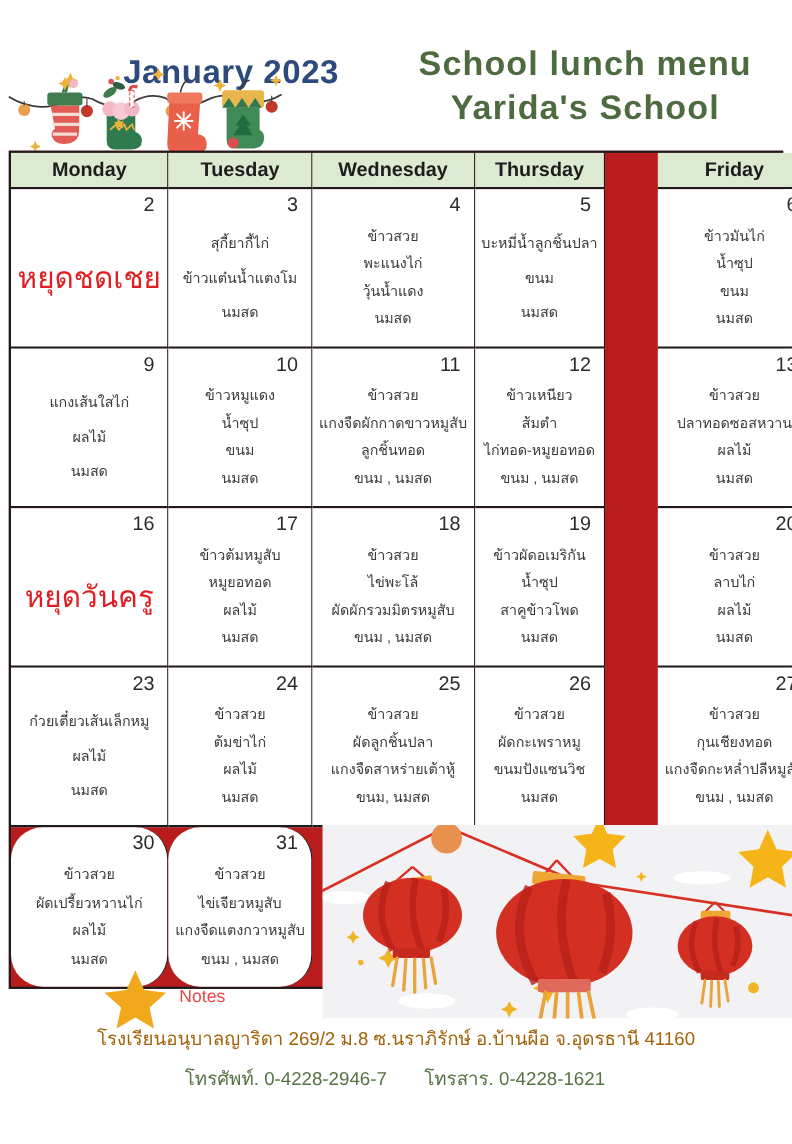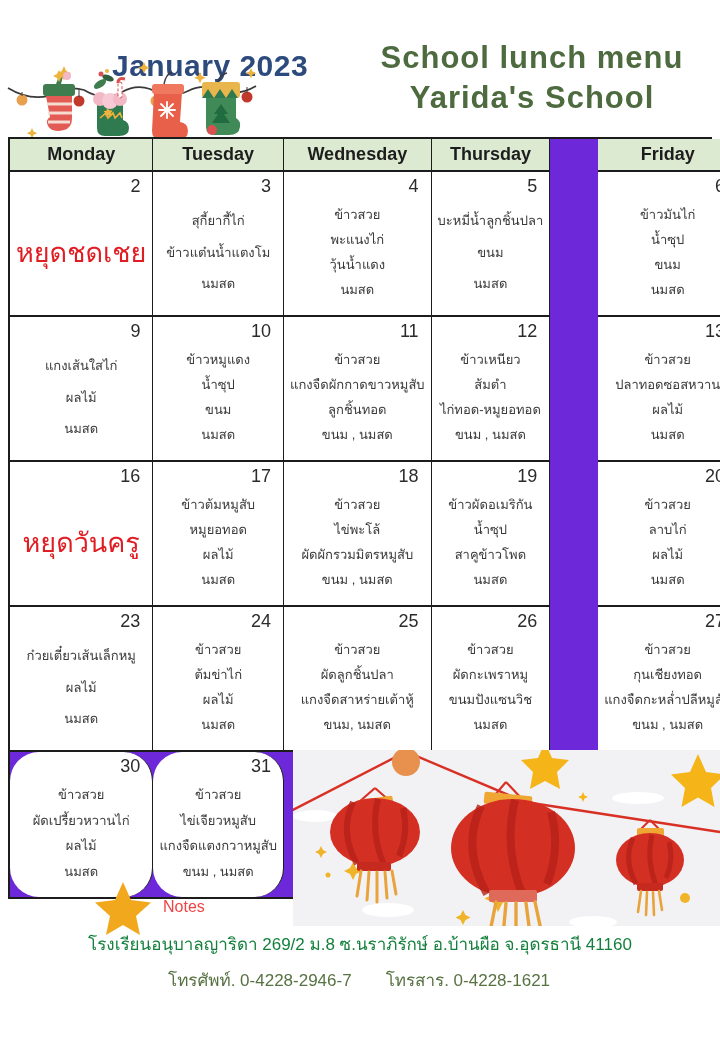--- a/index.html
+++ b/index.html
@@ -16,21 +16,21 @@
   }
   .stockings { position:absolute; left:4px; top:56px; width:256px; height:86px; }
   .school-title {
     position:absolute; left:352px; top:38px; width:360px;
     text-align:center; color:#4d6b3f; font-weight:bold;
     font-size:31px; line-height:40px; letter-spacing:1px;
   }
   
   .calendar {
     position:absolute; left:8px; top:137px; width:704px;
-    border:2px solid #1c1c1c; background:#6d28d9;
+    border:2px solid #1c1c1c; background:#b91c1c;
     display:grid; grid-template-columns:repeat(5,1fr);
   }
   .day-header {
     height:33px; background:#dcead2;
     border-right:1.5px solid #1c1c1c; border-bottom:2px solid #1c1c1c;
     display:flex; align-items:center; justify-content:center;
     font-weight:bold; font-size:18px; color:#1d1d1d;
   }
   .cell {
     position:relative; height:145px; background:#fff;
@@ -60,21 +60,21 @@
   
   .lantern-panel {
     position:absolute; left:293px; top:750px; width:427px; height:176px;
     z-index:5; overflow:hidden;
   }
   
   .notes-star { position:absolute; left:90px; top:880px; width:66px; height:56px; z-index:6; }
   .notes-label { position:absolute; left:163px; top:898px; font-size:16px; color:#ef4444; }
   .address-line {
     position:absolute; left:0; top:930px; width:720px; text-align:center;
-    font-size:17px; color:#15803d;
+    font-size:17px; color:#a16207;
   }
   .phone-line {
     position:absolute; left:168px; top:966px; font-size:17px; color:#587243;
   }
   .phone-line span { margin-right:34px; }
   .phone-line span:last-child { margin-right:0; }
 </style>
 </head>
 <body>
 

